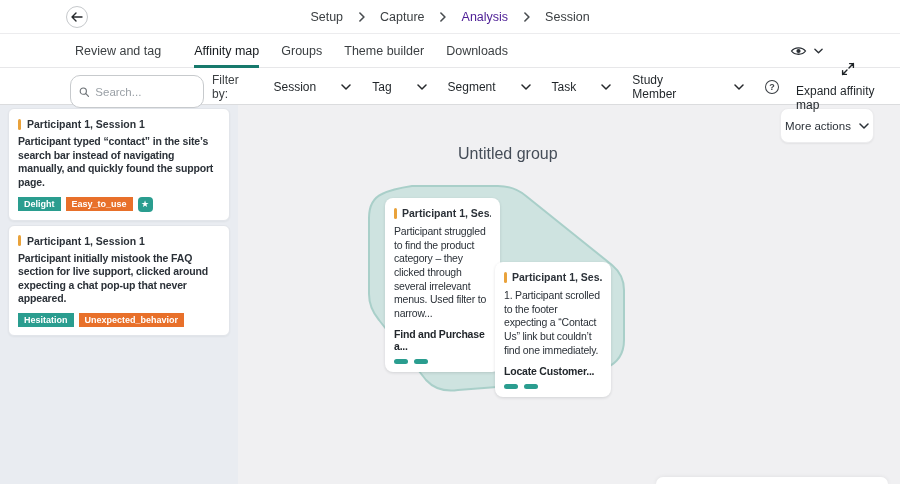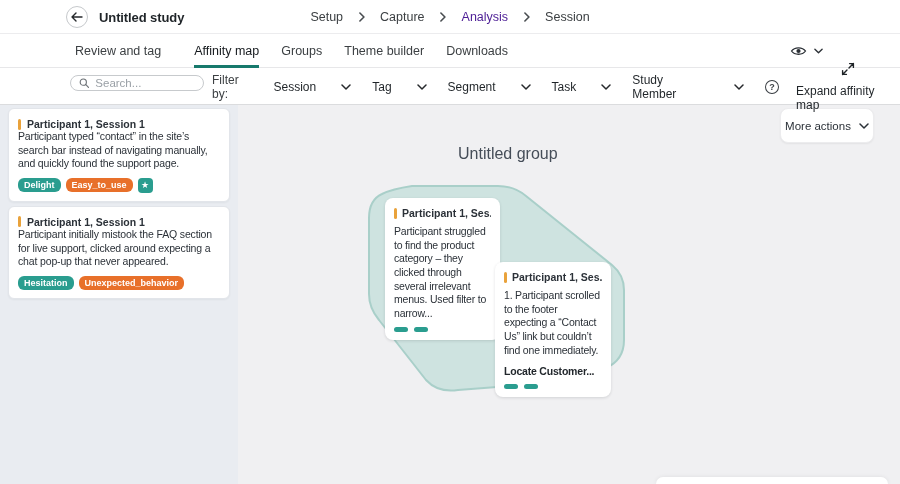--- a/index.html
+++ b/index.html
@@ -19,41 +19,41 @@
 
   
   .tabs-row { position:absolute; top:34px; left:0; right:0; height:34px; background:#fff; border-bottom:1px solid #e7e7e9; z-index:5; }
   .tabs { position:absolute; left:75px; top:0; height:34px; display:flex; gap:22px; }
   .tab { height:34px; display:flex; align-items:center; font-size:12.5px; color:#3c4043; cursor:pointer; }
   .tab.active { color:#15191d; font-weight:500; box-shadow:inset 0 -3px 0 #17796C;margin-left:11px; }
   .view-menu { position:absolute; right:77px; top:0; height:34px; display:flex; align-items:center; gap:7px; color:#2b3036; cursor:pointer; }
 
   
   .toolbar { position:absolute; top:68px; left:0; right:0; height:37px; background:#fff; border-bottom:1px solid #dbdcde; z-index:5; }
-  .search-box { position:absolute; left:70px; top:7px; width:134px; height:16px; border:1px solid #c7cacd; border-radius:10px; background:#fff;
+  .search-box { position:absolute; left:70px; top:7px; width:134px; height:33px; border:1px solid #c7cacd; border-radius:10px; background:#fff;
     display:flex; align-items:center; padding:0 8px; gap:6px; color:#6b7075; }
   .search-box input { border:none; outline:none; width:100%; font-size:11.5px; color:#333; background:transparent; font-family:inherit; }
   .search-box input::placeholder { color:#9aa0a6; }
   .filters { position:absolute; left:212px; top:0; height:37px; display:flex; align-items:center; }
   .filter-by { font-size:12px; color:#3c4043; margin-right:16px; }
   .dropdown { display:flex; align-items:center; gap:25px; font-size:12px; font-weight:500; color:#1f2428; margin-right:21px; cursor:pointer; }
   .dropdown .chev { color:#26292c; display:flex; align-items:center; }
   .help-btn { width:14px; height:14px; border:1.3px solid #3a3f44; border-radius:50%; display:flex; align-items:center; justify-content:center;
     font-size:9px; font-weight:700; color:#3a3f44; margin-right:17px; cursor:pointer; }
   .expand-group { display:flex; align-items:center; gap:8px; font-size:12px; color:#1f2428; cursor:pointer;flex-direction:column; }
 
   
   .main { position:absolute; top:105px; left:0; right:0; bottom:0; }
   .notes-panel { position:absolute; left:0; top:0; bottom:0; width:238px; background:#e9ecf1; padding:3px 8px; display:flex; flex-direction:column; gap:4px; }
   .note-card { background:#fff; border:1px solid #e2e5ea; border-radius:6px; box-shadow:0 1px 2px rgba(20,30,40,0.05); padding:9px 9px 8px; cursor:pointer; }
   .note-header { display:flex; align-items:center; gap:6px; font-size:10.5px; font-weight:600; color:#2b3138; }
   .marker { width:3px; height:11px; border-radius:1.5px; background:#E9A23B; flex:0 0 auto; }
-  .note-body { font-size:10.5px; line-height:1.3; color:#2b3138; letter-spacing:-0.15px; }
+  .note-body { margin-top:5px; font-size:10.5px; line-height:1.3; color:#2b3138; letter-spacing:-0.15px;font-weight:bold; }
   .tags { display:flex; gap:5px; margin-top:7px; align-items:center; }
-  .tag { border-radius:6px; padding:2px 6px; font-size:9px; font-weight:600; color:#fff; white-space:nowrap; cursor:pointer; }
+  .tag { border-radius:0; padding:2px 6px; font-size:9px; font-weight:600; color:#fff; white-space:nowrap; cursor:pointer; }
   .tag.teal { background:#2A9D8F; }
   .tag.orange { background:#E8702A; }
   .star-badge { width:15px; height:15px; border-radius:4px; background:#2A9D8F; color:#fff; display:flex; align-items:center; justify-content:center; font-size:9px; cursor:pointer; }
 
   .canvas { position:absolute; left:238px; top:0; right:0; bottom:0; background:#f0f0f2; overflow:hidden; }
   .group-title { position:absolute; left:220px; top:40px; font-size:16px; font-weight:500; color:#454d58; cursor:pointer; }
   .more-actions { position:absolute; top:3px; right:26px; width:94px; height:35px; background:#fff; border:1px solid #ececee; border-radius:8px;
     box-shadow:0 1px 2px rgba(0,0,0,0.06); display:flex; align-items:center; justify-content:center; gap:8px;
     font-size:11.5px; font-weight:500; color:#2b3138; cursor:pointer; }
   .blob-svg { position:absolute; left:0; top:0; }
@@ -76,21 +76,20 @@
 <body>
 
 <div class="app">
 
   <div class="topbar">
     <div class="back-btn">
       <svg width="12" height="10" viewBox="0 0 12 10">
         <path d="M5 1 L1 5 L5 9 M1 5 H11" fill="none" stroke="currentColor" stroke-width="1.4" stroke-linecap="round" stroke-linejoin="round"></path>
       </svg>
     </div>
-    <div class="study-title">Untitled study</div>
 
     <div class="steps">
       <div class="step">Setup</div>
       <span class="step-sep">
         <svg width="7" height="10" viewBox="0 0 7 10">
             <path d="M1.5 1 L5.5 5 L1.5 9" fill="none" stroke="currentColor" stroke-width="1.6" stroke-linecap="round" stroke-linejoin="round"></path>
           </svg>
       </span>
       <div class="step">Capture</div>
       <span class="step-sep">
@@ -252,20 +251,21 @@
                  Q 154 84 174 81
                  Z" fill="#CEE3E0" stroke="#A9CFC9" stroke-width="2" stroke-linejoin="round"></path>
       </svg>
 
       <div class="group-card gcard-1">
         <div class="gc-header">
           <span class="marker"></span>
           <span>Participant 1, Ses...</span>
         </div>
         <div class="gc-body">Participant struggled to find the product category – they clicked through several irrelevant menus. Used filter to narrow...</div>
+        <div class="gc-task">Find and Purchase a...</div>
         <div class="gc-stubs">
           <span class="stub"></span>
           <span class="stub"></span>
         </div>
       </div>
 
       <div class="group-card gcard-2">
         <div class="gc-header">
           <span class="marker"></span>
           <span>Participant 1, Ses...</span>

